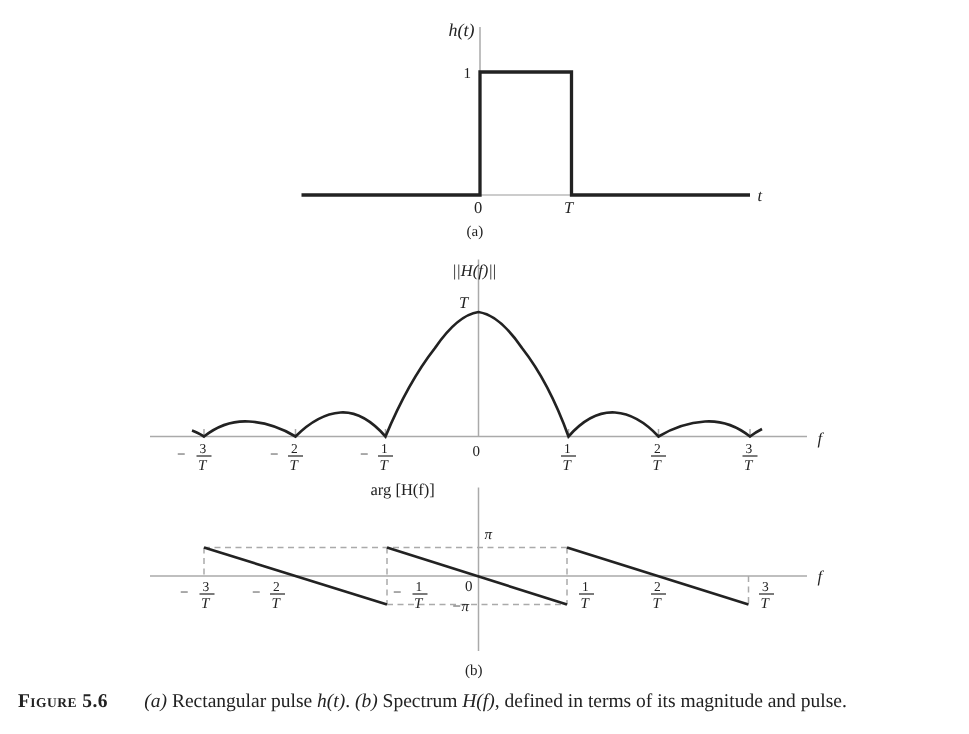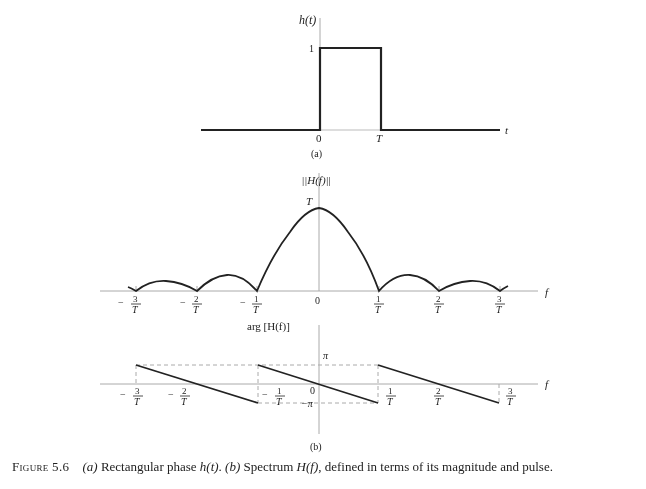--- a/index.html
+++ b/index.html
@@ -1,21 +1,21 @@
 <!DOCTYPE html>
 <html><head>
 <meta charset="utf-8">
 <style>
   html, body { margin: 0; padding: 0; background: #ffffff; }
   body { width: 646px; height: 489px; position: relative; overflow: hidden; font-family: "DejaVu Serif", serif; }
   #fig { position: absolute; left: 0; top: 0; }
   .lbl { font-family: "Liberation Serif", serif; fill: #222; }
   .it { font-style: italic; }
   .caption { position: absolute; left: 12px; top: 460px; width: 630px; font-family: "Liberation Serif", serif; font-size: 13px; line-height: 14px; color: #222; }
-  .caption .fig-tag { font-variant: small-caps; font-weight: normal; letter-spacing: 0.3px; margin-right: 10px; }
+  .caption .fig-tag { font-variant: small-caps; font-weight: bold; letter-spacing: 0.3px; margin-right: 21px; }
   .caption i { font-style: italic; }
 </style>
 </head>
 <body>
 
 <svg id="fig" width="646" height="460" viewBox="0 0 646 460" xmlns="http://www.w3.org/2000/svg">
 
   <g>
     <line x1="320" y1="18" x2="320" y2="130" stroke="#aaa" stroke-width="1"></line>
     <line x1="320" y1="130" x2="381" y2="130" stroke="#bbb" stroke-width="1"></line>
@@ -145,14 +145,14 @@
       <line x1="506" y1="396" x2="516" y2="396" stroke="#222" stroke-width="0.8"></line>
       <text class="lbl it" x="507" y="405" font-size="10">T</text>
     </g>
 
     <text class="lbl" x="310" y="450" font-size="10">(b)</text>
   </g>
 </svg>
 
 <div class="caption">
   <span class="fig-tag">Figure 5.6</span>
-  <i>(a)</i><span> Rectangular phase </span><i>h(t)</i><span>. </span><i>(b)</i><span> Spectrum </span><i>H(f)</i><span>, defined in terms of its magnitude and pulse.</span>
+  <i>(a)</i><span> Rectangular pulse </span><i>h(t)</i><span>. </span><i>(b)</i><span> Spectrum </span><i>H(f)</i><span>, defined in terms of its magnitude and pulse.</span>
 </div>
 
 </body></html>

